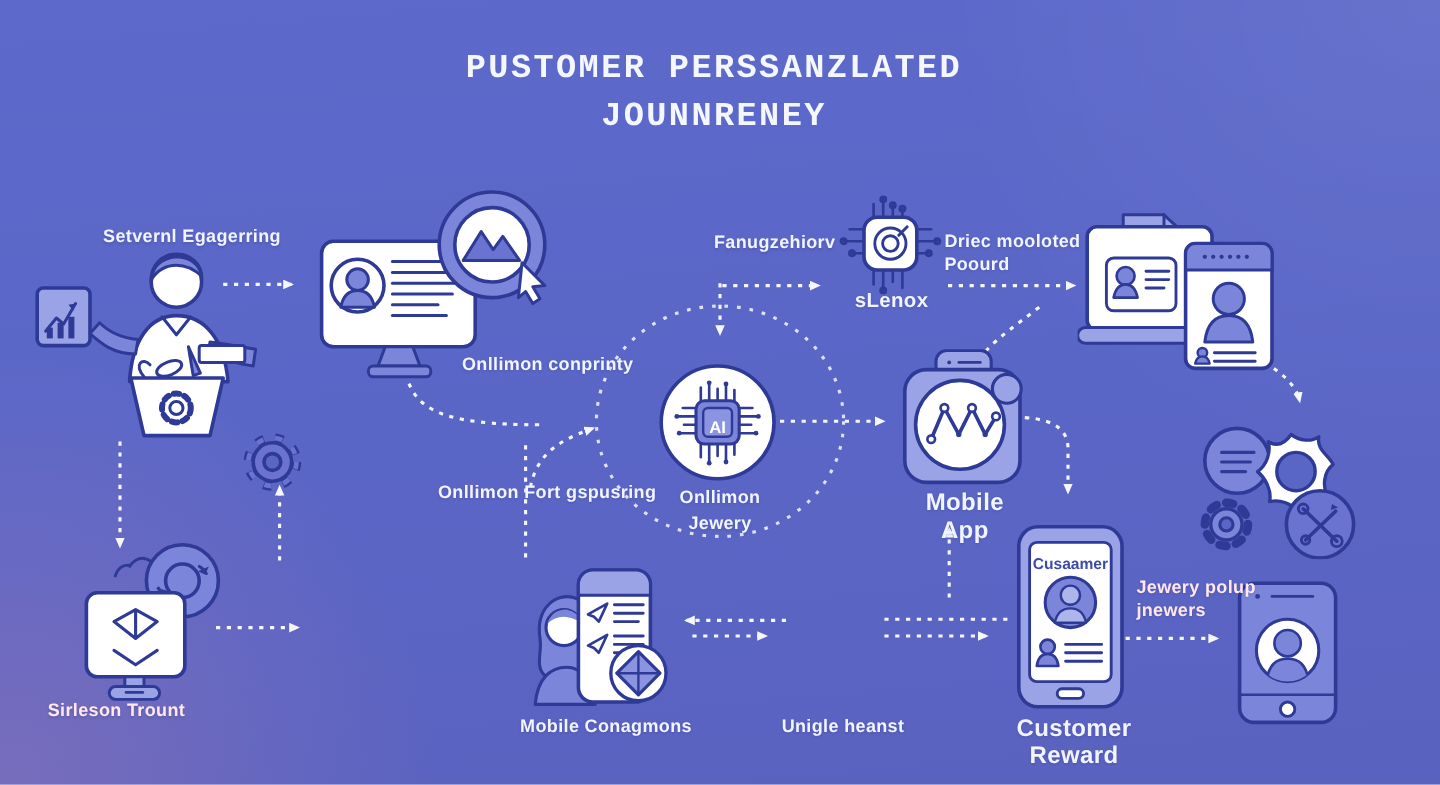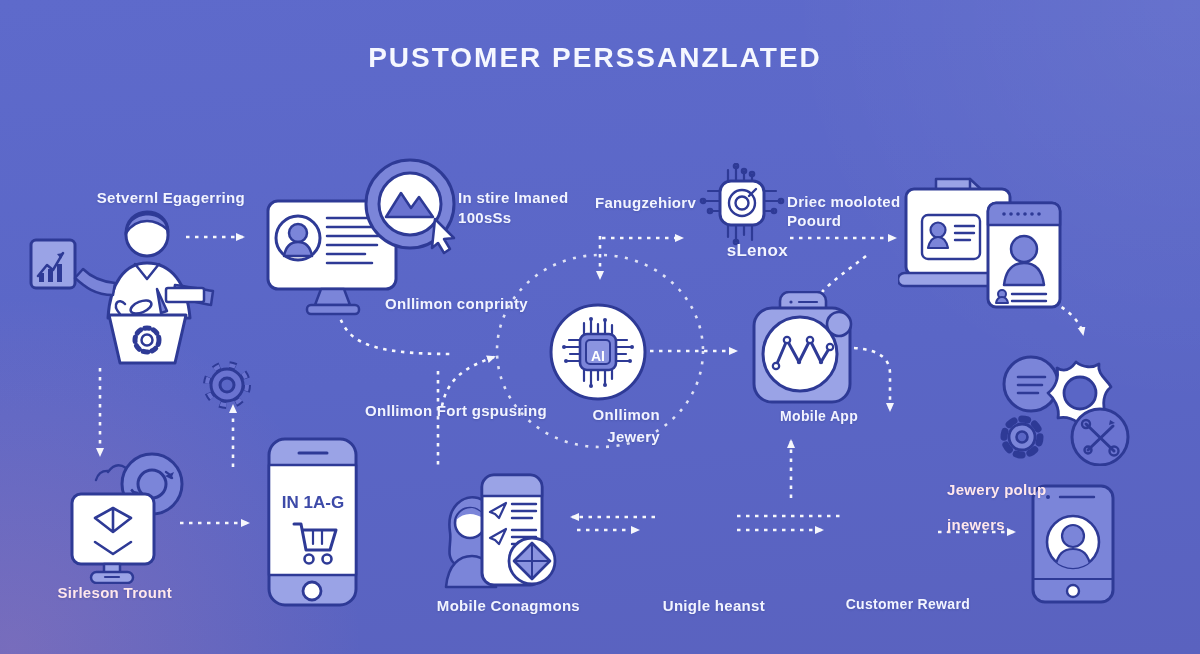--- a/index.html
+++ b/index.html
@@ -4,26 +4,26 @@
 <style>
   html,body{margin:0;padding:0;}
   body{width:1200px;height:654px;overflow:hidden;font-family:"Liberation Sans",sans-serif;}
   .stage{position:relative;width:1200px;height:654px;
     background:
       radial-gradient(circle at 1% 99%, rgba(236,146,168,.20), rgba(236,146,168,0) 26%),
       radial-gradient(circle at 99% 1%, rgba(255,255,255,.06), rgba(255,255,255,0) 30%),
       linear-gradient(175deg,#5e6acb 0%,#5a66c6 55%,#5a62bf 100%);}
   .abs{position:absolute;}
   .title{left:260px;top:38px;width:670px;text-align:center;color:#f5f7ff;
-    font-size:28px;font-weight:bold;letter-spacing:2px;line-height:40px;}
+    font-size:28px;font-weight:bold;letter-spacing:2px;line-height:40px;font-family:Liberation Mono, monospace;}
   .label{color:#f2f4ff;font-weight:bold;font-size:15px;letter-spacing:.3px;
     text-shadow:0 1px 2px rgba(40,50,120,.25);}
-  .label.center{text-align:right;}
+  .label.center{text-align:center;}
   .label.pink{color:#ffe7ec;}
-  .label.big{font-size:14px;}
+  .label.big{font-size:20px;}
   svg{display:block;}
   .icon svg text{font-family:"Liberation Sans",sans-serif;font-weight:bold;}
 </style>
 </head>
 <body>
 
 <div class="stage">
 
   <svg class="abs" style="left:0;top:0" width="1200" height="654" aria-hidden="true">
     <defs>
@@ -51,20 +51,21 @@
       <path d="M737,516 H843"></path>
       <path d="M737,530 H822" marker-end="url(#ah)"></path>
       <path d="M938,532 H1014" marker-end="url(#ah)"></path>
       <path d="M233,467 V406" marker-end="url(#ah)"></path>
       <path d="M438,371 V470"></path>
     </g>
   </svg>
 
   <div class="abs title">
     <div>PUSTOMER PERSSANZLATED</div>
+    <div>JOUNNRENEY</div>
   </div>
 
   <div class="abs icon" style="left:25px;top:183px">
     <svg width="205" height="185" viewBox="0 0 205 185">
       <g stroke="#2e3a96" stroke-width="3" stroke-linejoin="round" stroke-linecap="round">
         <rect x="6" y="57" width="44" height="48" rx="5" fill="#9aa3e6"></rect>
         <path d="M13,93 L22,82 L28,87 L38,70" fill="none" stroke-width="2.5"></path>
         <path d="M38,70 l-6,1 l4,5 z" fill="#2e3a96" stroke="none"></path>
         <rect x="14" y="90" width="5" height="9" fill="#2e3a96" stroke="none"></rect>
         <rect x="23" y="86" width="5" height="13" fill="#2e3a96" stroke="none"></rect>
@@ -259,35 +260,20 @@
         <rect x="12" y="42" width="82" height="70" rx="9" fill="#ffffff"></rect>
         <path d="M35,66 L53,56 L71,66 M53,56 V80 M35,66 L53,80 L71,66" fill="none" stroke-width="2.6"></path>
         <path d="M35,90 L53,102 L71,90" fill="none" stroke-width="2.6"></path>
         <rect x="44" y="112" width="16" height="9" fill="#9aa3e6" stroke-width="2.5"></rect>
         <rect x="31" y="120" width="42" height="11" rx="5.5" fill="#9aa3e6" stroke-width="2.5"></rect>
         <path d="M45,125 H59" stroke-width="2.2"></path>
       </g>
     </svg>
   </div>
 
-  <div class="abs icon" style="left:266px;top:436px">
-    <svg width="94" height="172" viewBox="0 0 94 172">
-      <g stroke="#2e3a96" stroke-width="3" stroke-linejoin="round" stroke-linecap="round">
-        <rect x="3" y="3" width="87" height="166" rx="16" fill="#9aa3e6"></rect>
-        <path d="M33,17 H61" stroke-width="3"></path>
-        <rect x="3" y="29" width="87" height="110" fill="#ffffff" stroke-width="2.6"></rect>
-        <path d="M28,88 h7 l5,26 h24 l6,-20 h-33" fill="none" stroke-width="3"></path>
-        <path d="M47,94 v14 M56,94 v14" stroke-width="2.2"></path>
-        <circle cx="43" cy="123" r="4.5" fill="#ffffff" stroke-width="2.6"></circle>
-        <circle cx="61" cy="123" r="4.5" fill="#ffffff" stroke-width="2.6"></circle>
-        <circle cx="46" cy="155" r="9" fill="#ffffff" stroke-width="2.8"></circle>
-      </g>
-      <text x="47" y="72" text-anchor="middle" font-size="17" font-weight="bold" fill="#3d4aa8">IN 1A-G</text>
-    </svg>
-  </div>
 
   <div class="abs icon" style="left:436px;top:470px">
     <svg width="128" height="120" viewBox="0 0 128 120">
       <g stroke="#2e3a96" stroke-width="3" stroke-linejoin="round" stroke-linecap="round">
         <path d="M14,62 C10,36 28,24 42,28 C56,32 60,46 55,62 C60,76 54,88 44,90 C38,98 26,100 19,94 C9,86 16,74 14,62 Z" fill="#7b85d9" stroke-width="2.6"></path>
         <circle cx="34" cy="53" r="15" fill="#ffffff" stroke-width="2.6"></circle>
         <path d="M20,50 Q24,38 36,38 Q46,40 49,49 Q40,44 34,44 Q26,44 20,50 Z" fill="#7b85d9" stroke="none"></path>
         <path d="M10,117 C12,94 24,86 36,86 C48,86 58,96 60,117 Z" fill="#7b85d9" stroke-width="2.6"></path>
         <rect x="46" y="5" width="60" height="110" rx="12" fill="#ffffff"></rect>
         <path d="M58,5 h36 a12,12 0 0 1 12,12 v9 h-60 v-9 a12,12 0 0 1 12,-12 z" fill="#9aa3e6" stroke-width="2.5"></path>
@@ -295,20 +281,36 @@
         <path d="M54,68 L70,59 L63,74 L59,70 Z" fill="none" stroke-width="2.2"></path>
         <path d="M76,34 H100 M76,41 H100 M76,48 H96 M76,60 H100 M76,67 H100 M76,74 H96" stroke-width="2.4"></path>
         <circle cx="96" cy="91" r="23" fill="#ffffff" stroke-width="2.8"></circle>
         <path d="M96,73 L114,91 L96,109 L78,91 Z" fill="#8b94e0" stroke-width="2.6"></path>
         <path d="M96,73 V109 M78,91 H114" stroke-width="2"></path>
       </g>
     </svg>
   </div>
 
 
+  <div class="abs icon" style="left:846px;top:436px">
+    <svg width="92" height="156" viewBox="0 0 92 156">
+      <g stroke="#2e3a96" stroke-width="3" stroke-linejoin="round" stroke-linecap="round">
+        <rect x="3" y="3" width="86" height="150" rx="16" fill="#9aa3e6"></rect>
+        <rect x="12" y="16" width="68" height="116" rx="6" fill="#ffffff" stroke-width="2.4"></rect>
+        <circle cx="46" cy="66" r="21" fill="#7b85d9" stroke-width="2.6"></circle>
+        <circle cx="46" cy="60" r="8" fill="#aeb5ec" stroke-width="2"></circle>
+        <path d="M33,83 C35,73 41,71 46,71 C51,71 57,73 59,83 Z" fill="#aeb5ec" stroke-width="2"></path>
+        <circle cx="27" cy="103" r="6" fill="#7b85d9" stroke-width="2.2"></circle>
+        <path d="M18,119 c1,-8 5,-10 9,-10 c4,0 8,2 9,10 z" fill="#7b85d9" stroke-width="2.2"></path>
+        <path d="M42,101 H72 M42,108 H72 M42,115 H72" stroke-width="2.4"></path>
+        <rect x="35" y="138" width="22" height="8" rx="4" fill="#ffffff" stroke-width="2.4"></rect>
+      </g>
+      <text x="46" y="38" text-anchor="middle" font-size="13" font-weight="bold" fill="#3d4aa8">Cusaamer</text>
+    </svg>
+  </div>
 
   <div class="abs icon" style="left:1030px;top:483px">
     <svg width="86" height="122" viewBox="0 0 86 122">
       <defs>
           <clipPath id="avclip">
             <circle cx="43" cy="59" r="26"></circle>
           </clipPath>
         </defs>
       <g stroke="#2e3a96" stroke-width="3" stroke-linejoin="round" stroke-linecap="round">
         <rect x="3" y="3" width="80" height="116" rx="12" fill="#7b85d9"></rect>
@@ -320,24 +322,20 @@
           <circle cx="43" cy="53" r="11" fill="#7b85d9" stroke-width="2.2"></circle>
           <path d="M25,87 C27,70 34,66 43,66 C52,66 59,70 61,87 Z" fill="#7b85d9" stroke-width="2.2"></path>
         </g>
         <circle cx="43" cy="108" r="6" fill="#ffffff" stroke-width="2.4"></circle>
       </g>
     </svg>
   </div>
 
   <div class="abs label center" style="left:75px;top:189px;width:170px">Setvernl Egagerring</div>
 
-  <div class="abs label" style="left:458px;top:189px">
-    <div>In stire lmaned</div>
-    <div style="margin-top:3px">100sSs</div>
-  </div>
 
   <div class="abs label" style="left:385px;top:295px">Onllimon conprinty</div>
 
   <div class="abs label" style="left:595px;top:194px">Fanugzehiorv</div>
 
   <div class="abs label center" style="left:698px;top:241px;width:90px;font-size:17px">sLenox</div>
 
   <div class="abs label center" style="left:540px;top:404px;width:120px;line-height:22px">
     <div>Onllimon</div>
     <div>Jewery</div>
@@ -355,16 +353,16 @@
   <div class="abs label center pink" style="left:22px;top:584px;width:150px">Sirleson Trount</div>
 
   <div class="abs label center" style="left:430px;top:597px;width:150px">Mobile Conagmons</div>
 
   <div class="abs label center" style="left:640px;top:597px;width:125px">Unigle heanst</div>
 
   <div class="abs label center big" style="left:820px;top:596px;width:150px">Customer Reward</div>
 
   <div class="abs label pink" style="left:947px;top:481px">
     <div>Jewery polup</div>
-    <div style="margin-top:18px">jnewers</div>
+    <div style="margin-top:2px">jnewers</div>
   </div>
 
 </div>
 
 </body></html>

